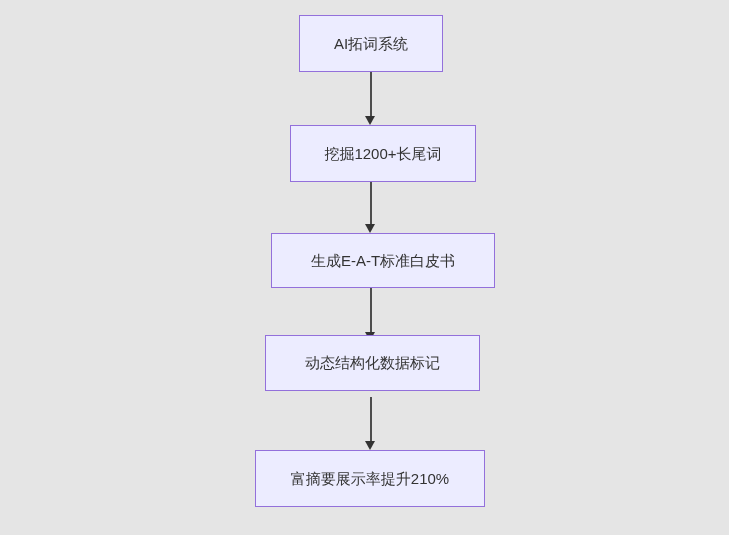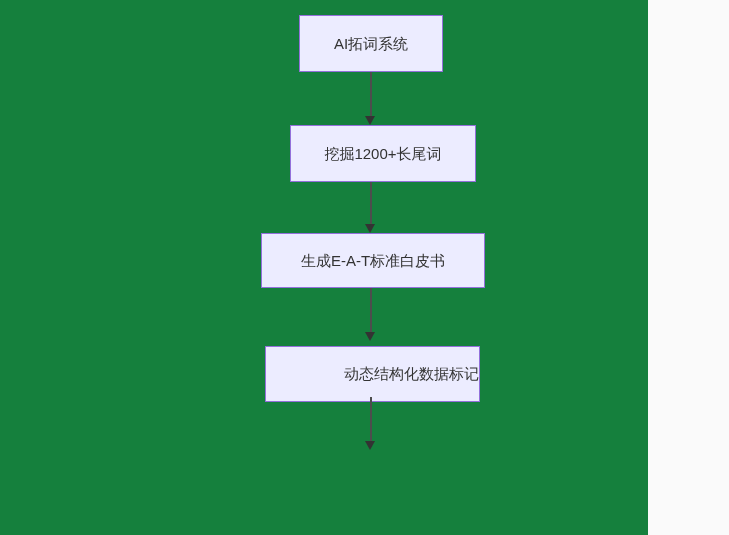--- a/index.html
+++ b/index.html
@@ -3,42 +3,42 @@
 <meta charset="utf-8">
 <style>
   html, body {
     margin: 0;
     padding: 0;
     background: #fafafa;
     font-family: "Liberation Sans", "DejaVu Sans", sans-serif;
   }
   .canvas {
     position: relative;
-    width: 648px;
+    width: 729px;
     height: 535px;
-    background: #15803d;
+    background: #e5e5e5;
     overflow: hidden;
   }
   .node {
     position: absolute;
     box-sizing: border-box;
     background: #ececff;
     border: 1px solid #9370db;
     color: #333333;
     font-size: 15px;
     display: flex;
     align-items: center;
     justify-content: center;
     text-align: center;
     line-height: 1.2;
   }
   .n1 { left: 299px; top: 15px;  width: 144px; height: 57px; }
   .n2 { left: 274px; top: 125px; width: 186px; height: 57px; margin-left: 16px; }
-  .n3 { left: 261px; top: 233px; width: 224px; height: 55px; }
-  .n4 { left: 265px; top: 346px; width: 215px; height: 56px; justify-content: flex-end; }
+  .n3 { left: 271px; top: 233px; width: 224px; height: 55px; }
+  .n4 { left: 265px; top: 335px; width: 215px; height: 56px; }
   .n5 { left: 255px; top: 450px; width: 230px; height: 57px; }
 
   .edge {
     position: absolute;
     left: 364px;
     width: 13px;
   }
   .e1 { top: 72px;  height: 53px; }
   .e2 { top: 182px; height: 51px; }
   .e3 { top: 288px; height: 53px; }
@@ -97,14 +97,17 @@
 
   <div class="node n4">
     <span>动态结构化数据标记</span>
   </div>
 
   <div class="edge e4">
     <div class="line"></div>
     <div class="head"></div>
   </div>
 
+  <div class="node n5">
+    <span>富摘要展示率提升210%</span>
+  </div>
 
 </div>
 
 </body></html>

